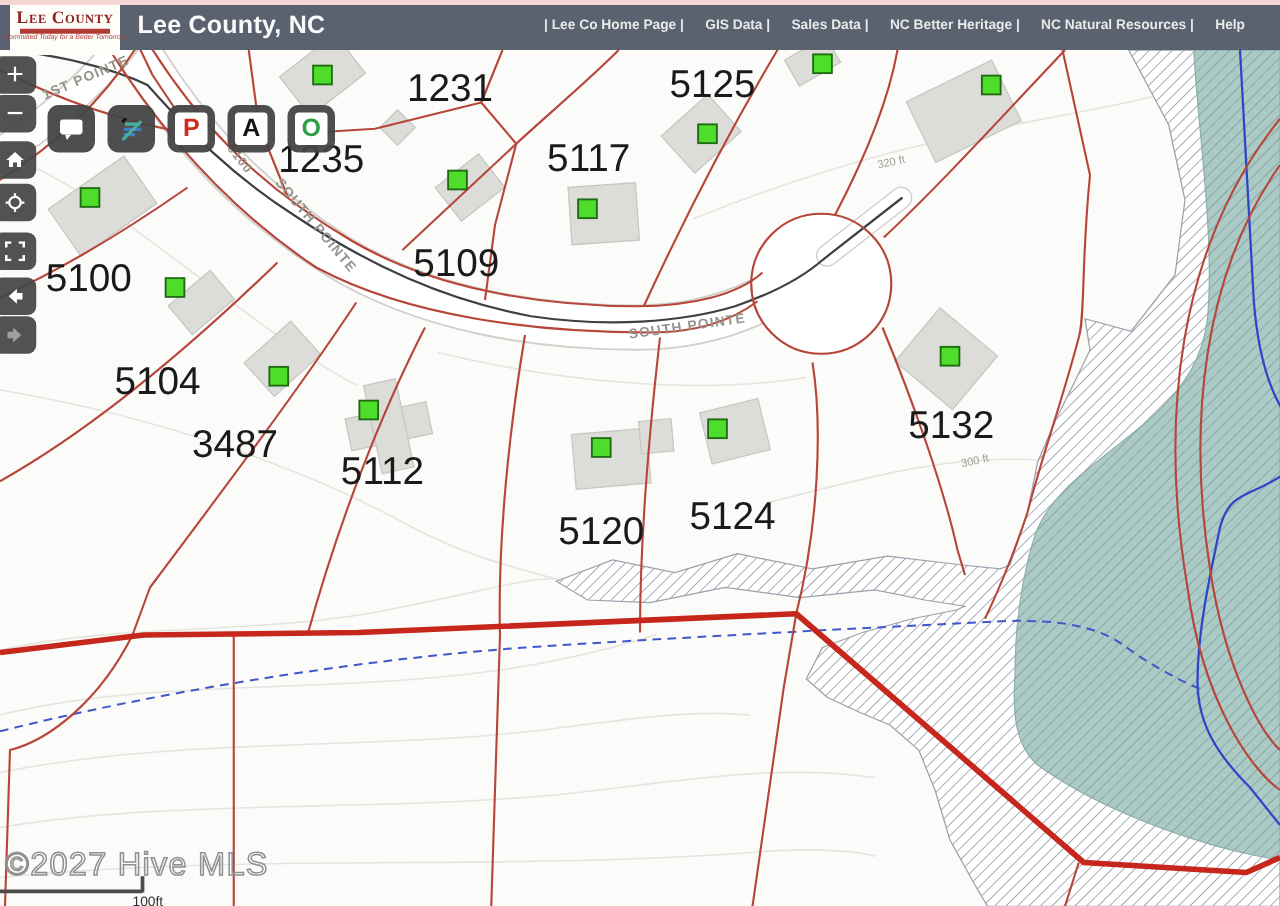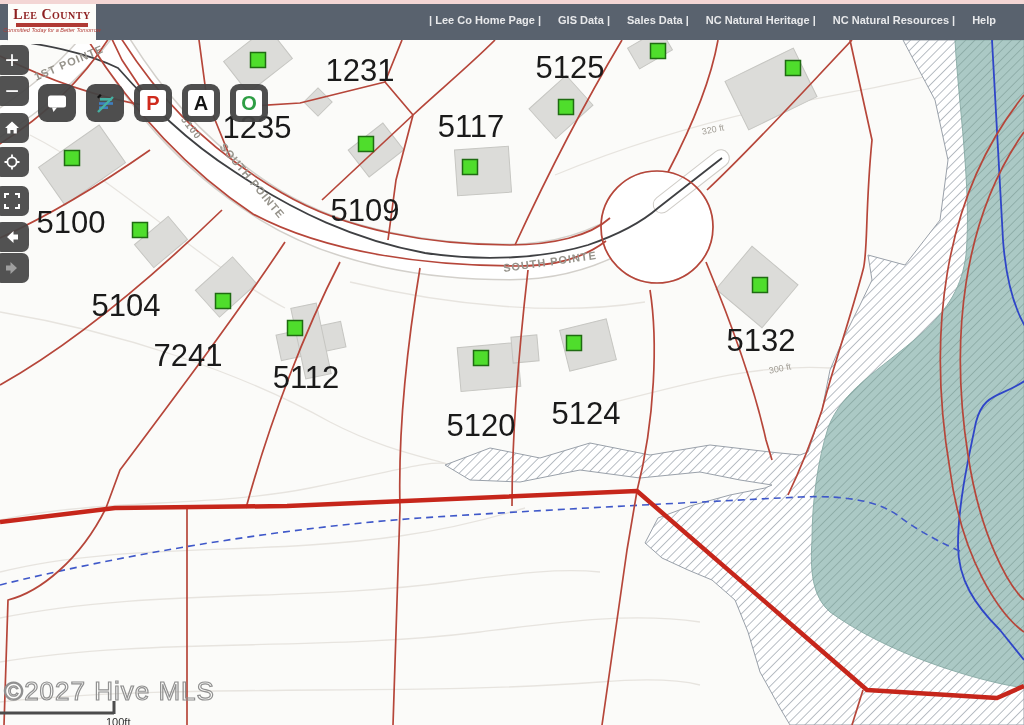--- a/index.html
+++ b/index.html
@@ -32,25 +32,26 @@
 </head>
 <body>
 
 <div class="page">
   <header>
     <div class="logo">
       <span class="logo-name">Lee County</span>
       <span class="logo-bar"></span>
       <span class="logo-tag">Committed Today for a Better Tomorrow</span>
     </div>
+    <h1>Lee County, NC</h1>
     <nav>
         <span class="nav-link">| Lee Co Home Page |</span>
         <span class="nav-link">GIS Data |</span>
         <span class="nav-link">Sales Data |</span>
-        <span class="nav-link">NC Natural Heritage |</span>
+        <span class="nav-link">NC Better Heritage |</span>
         <span class="nav-link">NC Natural Resources |</span>
         <span class="nav-link">Help</span>
       </nav>
   </header>
   <div class="top-strip"></div>
 
   <div class="map">
     <svg width="1024" height="685" viewBox="0 0 1024 685">
       <defs>
         <pattern id="hA" width="6.5" height="6.5" patternUnits="userSpaceOnUse" patternTransform="rotate(45)">
@@ -178,21 +179,21 @@
     </svg>
 
     <div class="labels" id="labels">
         <span class="parcel-label" style="left: 360px; top: 30px; transform: translate(-50%, -50%); text-align: center;">1231</span>
         <span class="parcel-label" style="left: 257px; top: 87px; transform: translate(-50%, -50%);">1235</span>
         <span class="parcel-label" style="left: 570px; top: 27px; transform: translate(-50%, -50%); text-align: center;">5125</span>
         <span class="parcel-label" style="left: 471px; top: 86px; transform: translate(-50%, -50%);">5117</span>
         <span class="parcel-label" style="left: 365px; top: 170px; transform: translate(-50%, -50%);">5109</span>
         <span class="parcel-label" style="left: 71px; top: 182px; transform: translate(-50%, -50%);">5100</span>
         <span class="parcel-label" style="left: 126px; top: 265px; transform: translate(-50%, -50%);">5104</span>
-        <span class="parcel-label" style="left: 188px; top: 315px; transform: translate(-50%, -50%);">7241</span>
+        <span class="parcel-label" style="left: 188px; top: 315px; transform: translate(-50%, -50%);">3487</span>
         <span class="parcel-label" style="left: 306px; top: 337px; transform: translate(-50%, -50%);">5112</span>
         <span class="parcel-label" style="left: 481px; top: 385px; transform: translate(-50%, -50%);">5120</span>
         <span class="parcel-label" style="left: 586px; top: 373px; transform: translate(-50%, -50%);">5124</span>
         <span class="parcel-label" style="left: 761px; top: 300px; transform: translate(-50%, -50%);">5132</span>
         <span class="street-label" style="left: 69px; top: 23px; font-size: 11px; transform: translate(-50%, -50%) rotate(-23deg);">1ST POINTE</span>
         <span class="street-label" style="left: 191px; top: 88px; font-size: 10px; transform: translate(-50%, -50%) rotate(52deg);">5100</span>
         <span class="street-label" style="left: 252px; top: 141px; font-size: 11px; transform: translate(-50%, -50%) rotate(50deg);">SOUTH POINTE</span>
         <span class="street-label" style="left: 550px; top: 222px; font-size: 11px; transform: translate(-50%, -50%) rotate(-8deg);">SOUTH POINTE</span>
         <span class="contour-label" style="left: 713px; top: 90px; font-size: 9px; transform: translate(-50%, -50%) rotate(-12deg);">320 ft</span>
         <span class="contour-label" style="left: 780px; top: 329px; font-size: 9px; transform: translate(-50%, -50%) rotate(-12deg);">300 ft</span>

